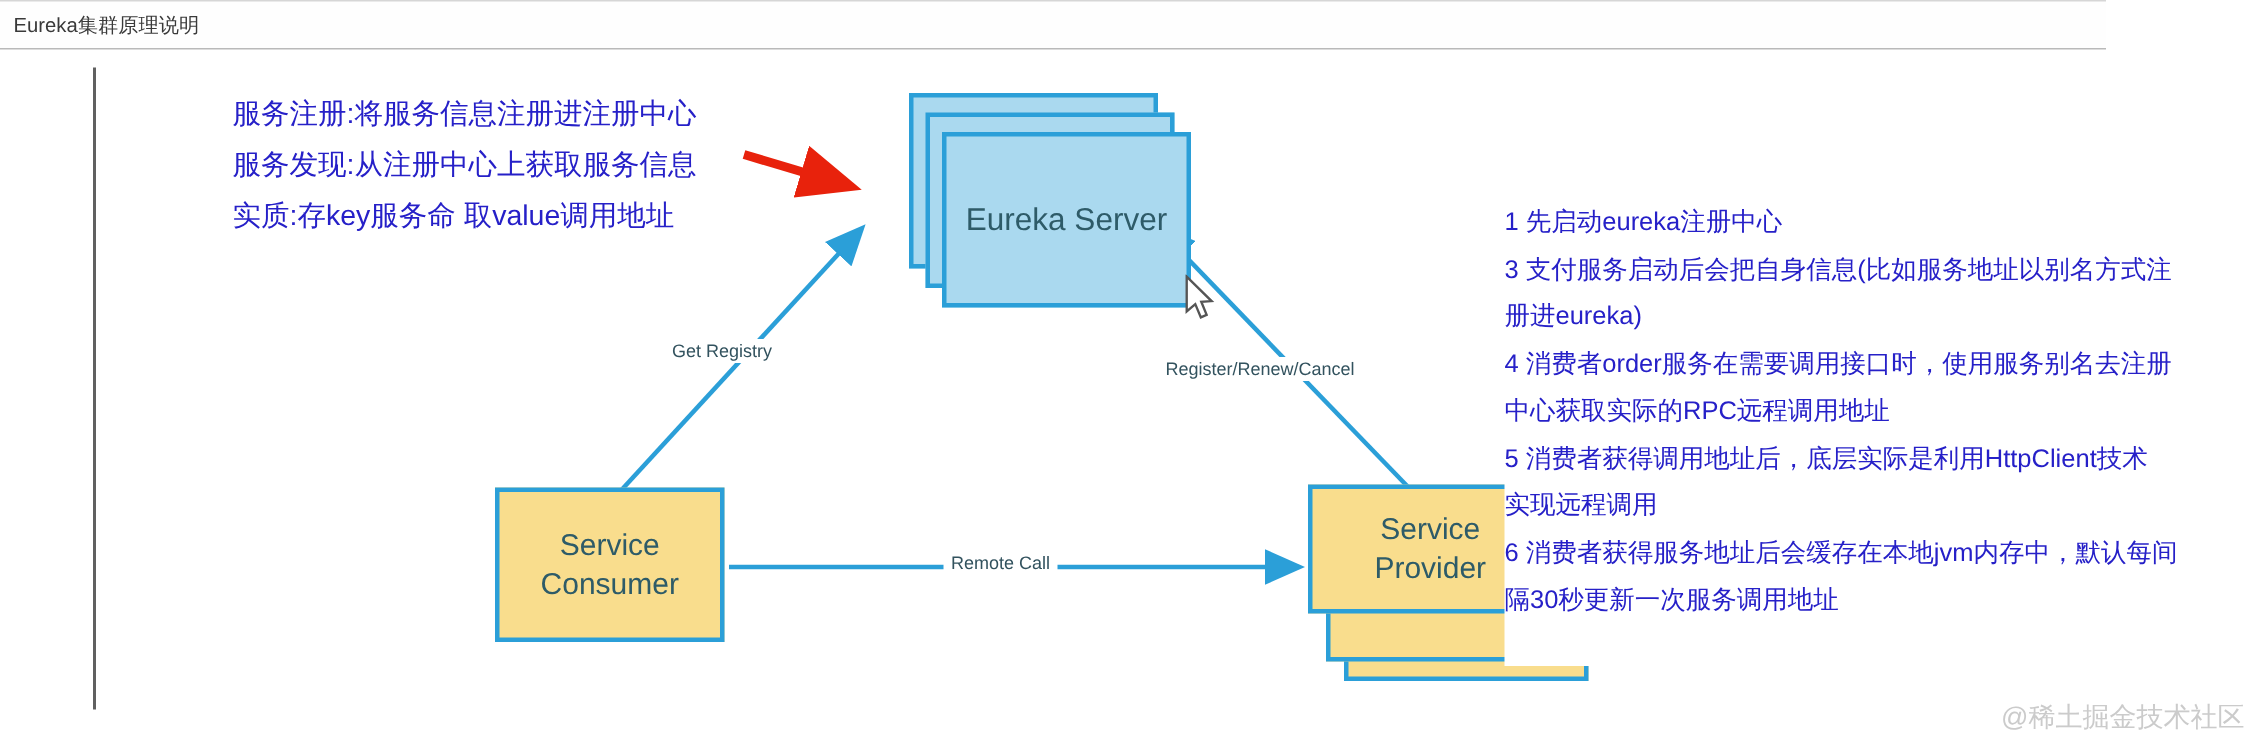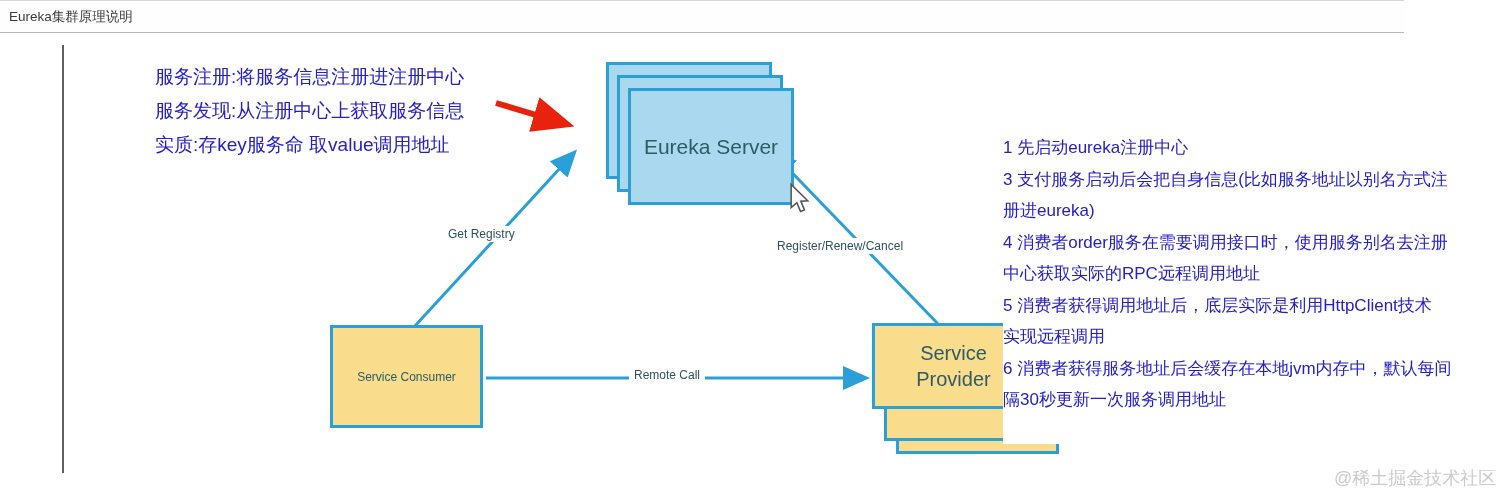--- a/index.html
+++ b/index.html
@@ -30,21 +30,21 @@
     justify-content: center; text-align: center; z-index: 3; }
   .box .lbl { color: #2e5b68; font-size: 21px; line-height: 26px; }
   .blue-fill { background: #aad9ef; margin-left: 28px; }
   .yellow-fill { background: #f9dd8d; }
 
   .eureka-back { left: 578px; top: 62px; width: 166px; height: 117px; z-index: 2; }
   .eureka-mid  { left: 589px; top: 75px; width: 166px; height: 117px; z-index: 3; }
   .eureka-front{ left: 600px; top: 88px; width: 166px; height: 117px; z-index: 4; }
 
   .consumer { left: 330px; top: 325px; width: 153px; height: 103px; z-index: 4; }
-  .consumer .lbl { font-size: 12px; width: 110px; }
+  .consumer .lbl { font-size: 20px; width: 110px; }
 
   .provider-back  { left: 896px; top: 351px; width: 163px; height: 103px; z-index: 2; }
   .provider-mid   { left: 884px; top: 338px; width: 163px; height: 103px; z-index: 3; }
   .provider-front { left: 872px; top: 323px; width: 163px; height: 86px; z-index: 4; justify-content: center; }
   .provider-front .lbl { font-size: 20px; width: 110px; }
 
   
   .arrow-label { position: absolute; z-index: 5; background: #ffffff; color: #32525e;
     font-size: 12px; padding: 1px 5px; white-space: nowrap; }
   .lab-get   { left: 443px; top: 226px; }

